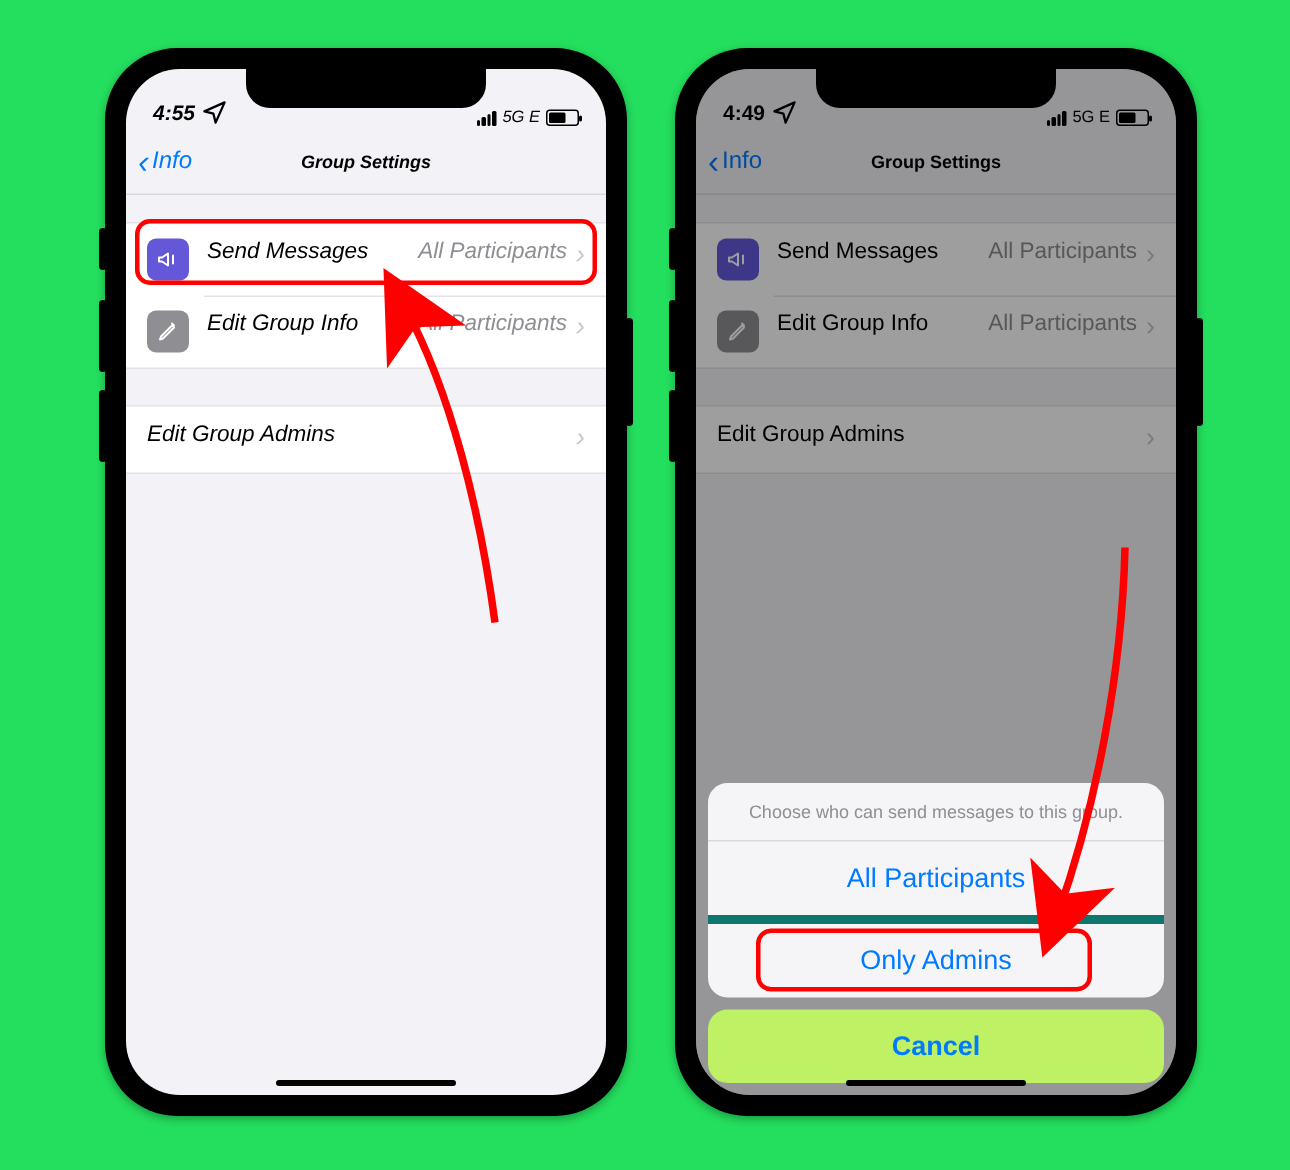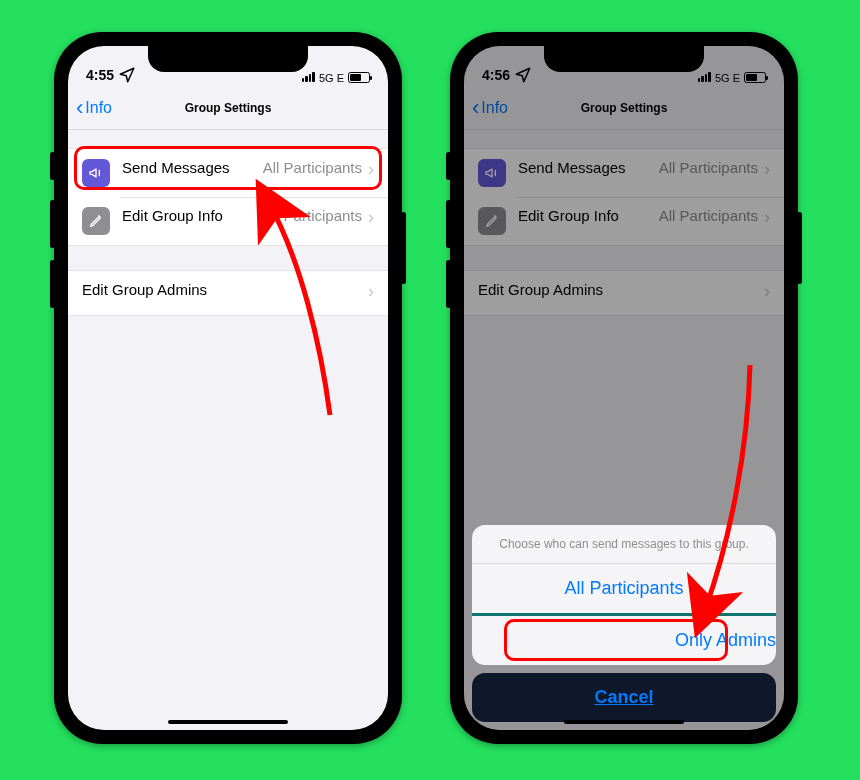--- a/index.html
+++ b/index.html
@@ -12,21 +12,21 @@
   }
   .phone {
     position: absolute;
     width: 348px;
     height: 712px;
     background: #000;
     border-radius: 48px;
     padding: 14px;
     box-shadow: 0 2px 6px rgba(0,0,0,.3);
   }
-  .phone.left { left: 54px; top: 32px; }
+  .phone.left { left: 70px; top: 32px; font-style: italic; }
   .phone.right { left: 450px; top: 32px; }
 
   
   .sidebtn { position:absolute; background:#000; border-radius:3px; }
   .sb-left1 { left:-4px; top:120px; width:5px; height:28px; }
   .sb-left2 { left:-4px; top:168px; width:5px; height:48px; }
   .sb-left3 { left:-4px; top:228px; width:5px; height:48px; }
   .sb-right { right:-4px; top:180px; width:5px; height:72px; }
 
   .screen {
@@ -51,21 +51,21 @@
     height: 40px;
     display:flex;
     justify-content:space-between;
     align-items:flex-end;
     padding: 0 18px 2px;
     font-size: 14px;
     font-weight: 600;
     color:#000;
   }
   .statusbar .time { display:flex; align-items:center; gap:4px; }
-  .statusbar .right { display:flex; align-items:flex-start; gap:4px; font-size:11px; font-weight:500;}
+  .statusbar .right { display:flex; align-items:flex-end; gap:4px; font-size:11px; font-weight:500;}
   .sig { display:flex; gap:1px; align-items:flex-end;}
   .sig span { width:2.5px; background:#000; border-radius:1px;}
   .sig span:nth-child(1){height:4px;} .sig span:nth-child(2){height:6px;}
   .sig span:nth-child(3){height:8px;} .sig span:nth-child(4){height:10px;}
   .batt { width:22px;height:11px;border:1px solid #000;border-radius:2.5px;position:relative;}
   .batt::after{content:"";position:absolute;right:-3px;top:3px;width:2px;height:4px;background:#000;border-radius:1px;}
   .batt .fill{position:absolute;left:1px;top:1px;bottom:1px;width:55%;background:#000;border-radius:1px;}
 
   
   .navbar {
@@ -141,26 +141,25 @@
   }
   .sheet .header {
     text-align:center; font-size:12px; color:#8e8e93;
     padding:12px 16px;
     border-bottom:1px solid #d9d9dd;
   }
   .sheet .option {
     text-align:center; font-size:18px; color:#007aff;
     padding:14px 0;
   }
-  .sheet .option + .option { border-top:3px solid #0f766e;text-align:right;}
+  .sheet .option + .option { border-top:6px solid #0f766e;}
   .sheet .cancel {
-    background:#0f172a; border-radius:13px;
+    background:#bef264; border-radius:13px;
     text-align:center; font-size:18px; font-weight:600; color:#007aff;
     padding:14px 0;
-    text-decoration:underline;
   }
 
   
   .arrows { position:absolute; inset:0; pointer-events:none; z-index:100;}
 
   
   .ic-svg { width:18px; height:18px; }
 </style>
 </head>
 <body>
@@ -243,21 +242,21 @@
 <div class="phone right">
   <div class="sidebtn sb-left1"></div>
     <div class="sidebtn sb-left2"></div>
     <div class="sidebtn sb-left3"></div>
     <div class="sidebtn sb-right"></div>
   <div class="screen">
     <div class="notch"></div>
 
     <div class="statusbar">
       <div class="time">
-        <span>4:56</span>
+        <span>4:49</span>
         <svg class="ic-svg" viewBox="0 0 24 24">
             <path d="M3 11 L21 3 L13 21 L11 13 Z" fill="none" stroke="#000" stroke-width="2" stroke-linejoin="round"></path>
           </svg>
       </div>
       <div class="right">
         <div class="sig">
             <span></span>
             <span></span>
             <span></span>
             <span></span>

